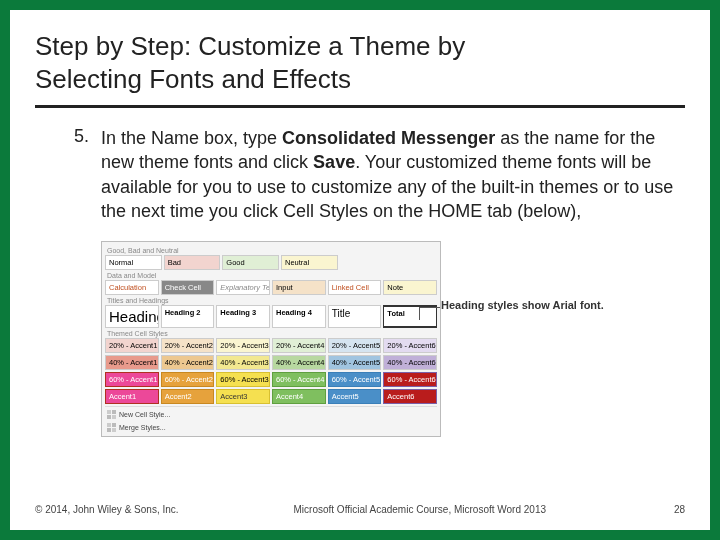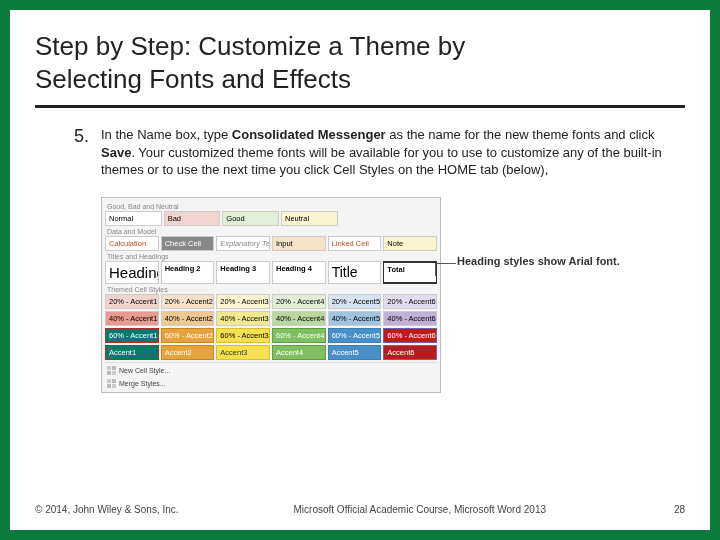--- a/index.html
+++ b/index.html
@@ -26,29 +26,29 @@
     gap: 12px;
     padding-left: 30px;
   }
   .step-num {
     font-size: 18px;
     color: #222;
     min-width: 24px;
     text-align: right;
   }
   .step-text {
-    font-size: 13px;
+    font-size: 18px;
     color: #222;
     line-height: 1.35;
   }
   .step-text b { font-weight: bold; }
   .gallery-wrap {
     margin-top: 18px;
     display: flex;
-    gap: 16px;
+    gap: 0;
     align-items: flex-start;
   }
   .gallery {
     border: 1px solid #bbb;
     background: #f4f4f4;
     width: 340px;
     padding: 3px;
     font-size: 7.5px;
   }
   .gsec-label {
@@ -59,21 +59,21 @@
   .grow { display: flex; gap: 2px; margin-bottom: 2px; }
   .cell {
     border: 1px solid #ccc;
     background: #fff;
     padding: 2px 3px;
     flex: 1;
     white-space: nowrap;
     overflow: hidden;
     min-width: 0;
   }
-  .cell.red { background: #0f766e; color: #fff; border-color: #b03020; }
+  .cell.red { background: #ec4899; color: #fff; border-color: #b03020; }
   .cell.orange { background: #e6a23c; color: #fff; border-color: #c88820; }
   .cell.yellow { background: #f5e050; border-color: #d8c030; }
   .cell.green { background: #7fbf5f; color: #fff; border-color: #5f9f3f; }
   .cell.blue { background: #4a8fc8; color: #fff; border-color: #3a7fb8; }
   .cell.purple { background: #b91c1c; color: #fff; border-color: #7a5fa8; }
   .cell.lred { background: #f2d4cf; }
   .cell.lorange { background: #f5e2c8; }
   .cell.lyellow { background: #faf5d0; }
   .cell.lgreen { background: #e0efd5; }
   .cell.lblue { background: #d5e4f0; }
@@ -155,21 +155,21 @@
             <div class="cell lorange">Input</div>
             <div class="cell calc">Linked Cell</div>
             <div class="cell lyellow">Note</div>
           </div>
           <div class="gsec-label">Titles and Headings</div>
           <div class="grow">
             <div class="cell heading" style="font-weight:normal;font-size:15px">Heading 1</div>
             <div class="cell heading" style="font-weight:bold">Heading 2</div>
             <div class="cell heading" style="font-weight:bold">Heading 3</div>
             <div class="cell heading" style="font-weight:bold">Heading 4</div>
-            <div class="cell heading" style="font-size:14px">Title</div>
+            <div class="cell heading" style="font-size:10px">Title</div>
             <div class="cell total">Total</div>
           </div>
           <div class="gsec-label">Themed Cell Styles</div>
           <div class="grow">
             <div class="cell lred">20% - Accent1</div>
             <div class="cell lorange">20% - Accent2</div>
             <div class="cell lyellow">20% - Accent3</div>
             <div class="cell lgreen">20% - Accent4</div>
             <div class="cell lblue">20% - Accent5</div>
             <div class="cell lpurple">20% - Accent6</div>

